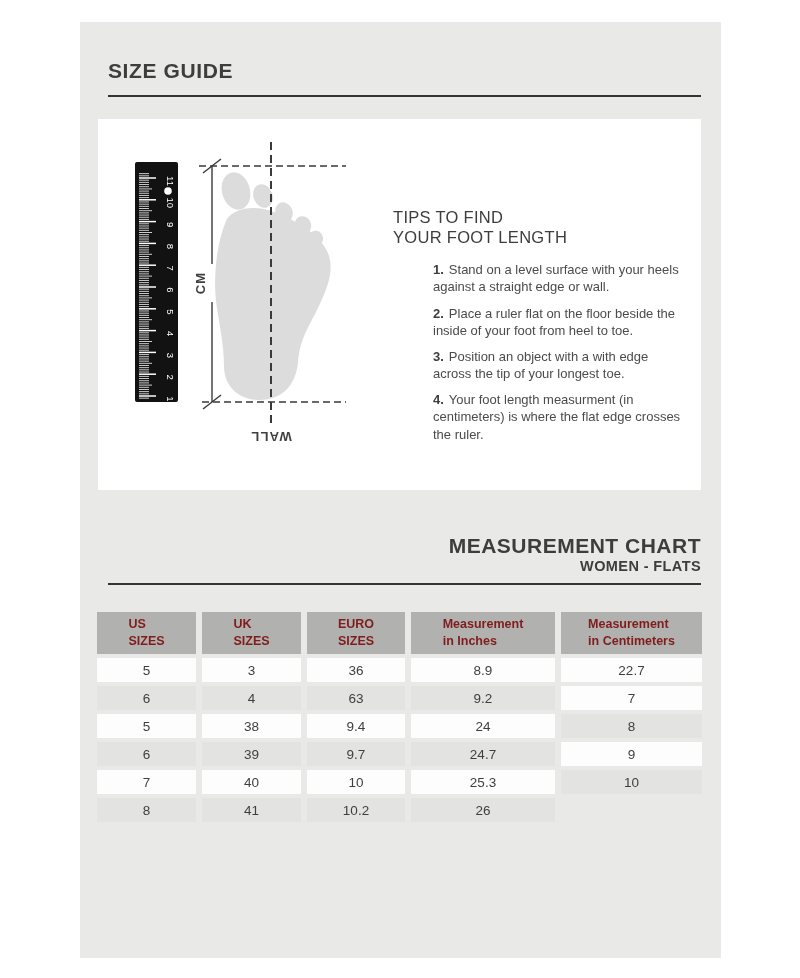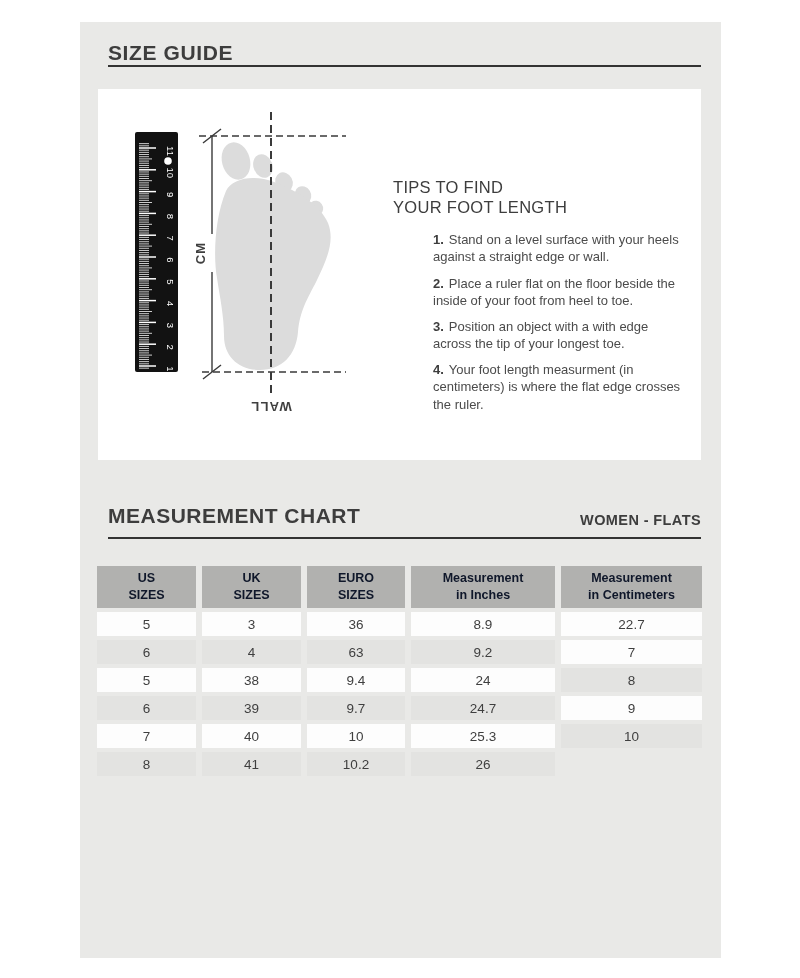--- a/index.html
+++ b/index.html
@@ -5,45 +5,45 @@
   :root{
     --panel-bg:#e9e9e7; --rule:#333333; --text-dark:#3d3d3d; --text-body:#4b4b4b;
     --th-bg:#b1b1af; --row-bg:#fdfdfd; --row-alt-bg:#e3e3e1; --ruler-black:#121212;
     --foot-gray:#dcdcdc; --line-color:#3a3a3a; --box-bg:#ffffff;
   }
   *{box-sizing:border-box;margin:0;padding:0;}
   html,body{width:800px;height:978px;background:#ffffff;
     font-family:"Liberation Sans","DejaVu Sans",sans-serif;color:var(--text-dark);}
   .panel{position:absolute;left:80px;top:22px;width:641px;height:936px;background:var(--panel-bg);}
 
-  .sg-header{margin:19px 20px 0 28px;padding-bottom:0;border-bottom:2px solid var(--rule);}
+  .sg-header{margin:37px 20px 0 28px;padding-bottom:12px;border-bottom:2px solid var(--rule);}
   .sg-header h1{font-size:21px;font-weight:700;letter-spacing:.6px;color:var(--text-dark);}
 
   .illustration{position:relative;margin:22px 20px 0 18px;height:371px;background:var(--box-bg);}
   svg.diagram{position:absolute;left:0;top:0;display:block;}
   svg text{font-family:"Liberation Sans","DejaVu Sans",sans-serif;}
   .ruler-num{font-size:9.5px;fill:#ffffff;text-anchor:middle;}
   .anno{font-size:13px;font-weight:700;fill:#3f3f3f;text-anchor:middle;letter-spacing:1.2px;}
 
   .tips{position:absolute;left:295px;top:88px;width:290px;}
   .tips-heading{font-size:16.5px;font-weight:400;line-height:1.22;letter-spacing:.3px;
     color:var(--text-dark);white-space:pre-line;}
   .tips-list{margin-top:14px;}
   .tip{font-size:13px;line-height:1.32;color:var(--text-body);margin-bottom:9px;margin-left:40px;}
   .tip b{font-weight:700;color:var(--text-dark);margin-right:5px;}
 
   .chart-header{margin:44px 20px 0 28px;display:flex;justify-content:space-between;
-    align-items:flex-end;padding-bottom:9px;border-bottom:2px solid var(--rule);}
+    align-items:flex-end;padding-bottom:9px;border-bottom:2px solid var(--rule);flex-direction:column;}
   .chart-header h2{font-size:21px;font-weight:700;letter-spacing:.5px;color:var(--text-dark);}
   .chart-header .subtitle{font-size:14.5px;font-weight:700;letter-spacing:.4px;color:var(--text-dark);text-align:center;}
 
   .size-table{margin:27px 19px 0 17px;display:grid;
     grid-template-columns:99px 99px 98px 144px 141px;column-gap:6px;row-gap:4px;}
   .th{height:42px;background:var(--th-bg);display:flex;align-items:center;justify-content:center;
-    text-align:center;font-size:12.5px;font-weight:600;color:#0f172a;line-height:1.35;white-space:pre-line;}
+    text-align:left;font-size:12.5px;font-weight:600;color:#7f1d1d;line-height:1.35;white-space:pre-line;}
   .td{height:24px;display:flex;align-items:center;justify-content:center;
     font-size:13.5px;color:#3f3f3f;}
   .td.odd{background:var(--row-bg);}
   .td.even{background:var(--row-alt-bg);}
 </style>
 </head>
 <body>
 
 <div class="panel">
 

